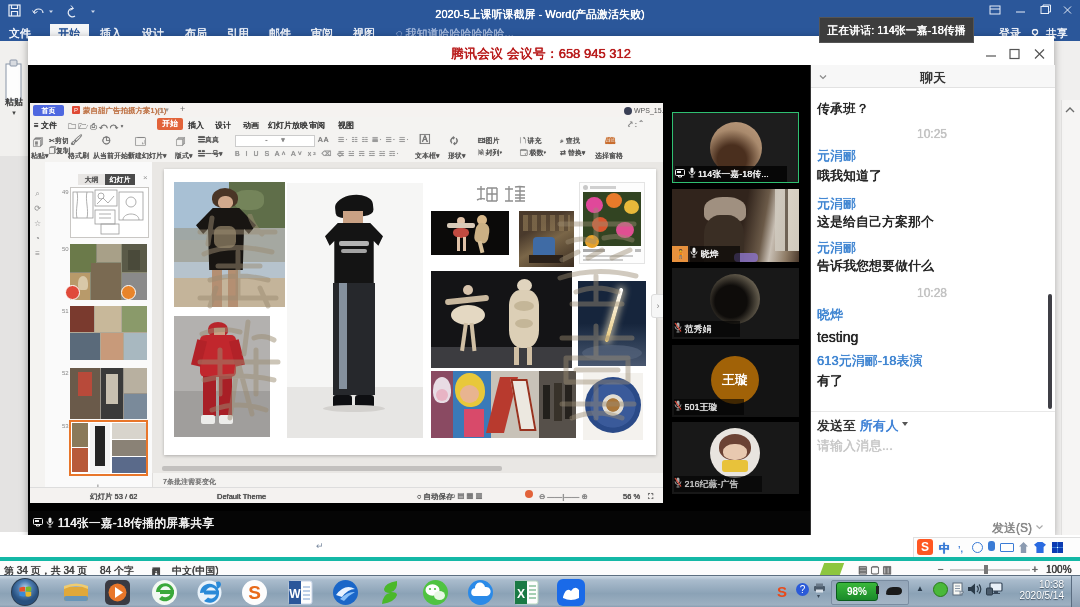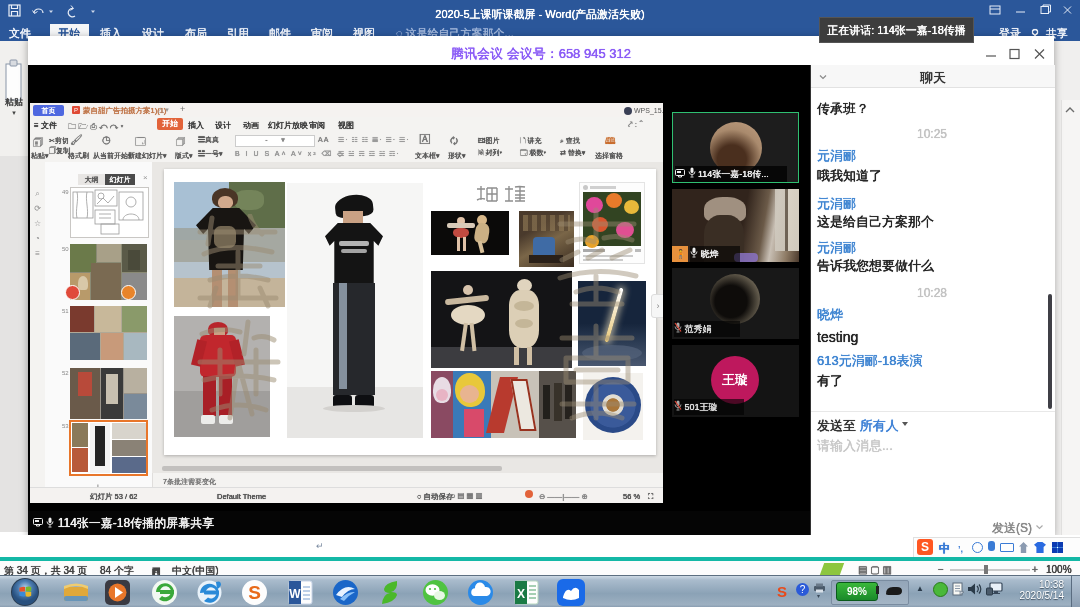--- a/index.html
+++ b/index.html
@@ -42,21 +42,21 @@
 <div class="ab cjk" style="left:0;top:26px;width:1080px;height:13px;font-size:11px;color:#eef2f9;">
  <span class="ab" style="left:9px;">文件</span>
  <span class="ab" style="left:58px;color:#2b579a;">开始</span>
  <span class="ab" style="left:100px;">插入</span>
  <span class="ab" style="left:142px;">设计</span>
  <span class="ab" style="left:185px;">布局</span>
  <span class="ab" style="left:227px;">引用</span>
  <span class="ab" style="left:269px;">邮件</span>
  <span class="ab" style="left:311px;">审阅</span>
  <span class="ab" style="left:353px;">视图</span>
- <span class="ab" style="left:396px;color:#9db3d8;">◌ 这是给自己方案那个...</span>
+ <span class="ab" style="left:396px;color:#9db3d8;">◌ 我知道哈哈哈哈哈哈...</span>
  <span class="ab" style="left:999px;">登录</span>
  <span class="ab" style="left:1031px;font-family:Liberation Mono, monospace;">⚲ 共享</span>
 </div>
 
 <div class="ab" style="left:0;top:41px;width:28px;height:115px;background:#f1f0ee;"></div>
 <div class="ab" style="left:3px;top:58px;width:22px;height:60px;">
  <svg width="22" height="46" viewBox="0 0 22 46">
   <rect x="3" y="6" width="15" height="36" fill="#fdfdfd" stroke="#8a96a8"></rect>
   <rect x="7" y="2" width="7" height="6" rx="1" fill="#d8dbe0" stroke="#8a96a8"></rect>
  </svg>
@@ -64,21 +64,21 @@
  <div style="font-size:7px;color:#444;text-align:center;">▾</div>
 </div>
 <div class="ab" style="left:0;top:156px;width:28px;height:376px;background:#e4e3e2;"></div>
 <div class="ab" style="left:1054px;top:41px;width:26px;height:516px;background:#f0efee;"></div>
 <div class="ab" style="left:1061px;top:100px;width:19px;height:457px;background:#f6f5f4;border-left:1px solid #e3e2e1;"></div>
 <svg class="ab" style="left:1064px;top:105px;" width="12" height="10" viewBox="0 0 12 10">
     <path d="M2 7 L6 3 L10 7" stroke="#6d6d6d" stroke-width="1.4" fill="none"></path>
   </svg>
 
 <div class="ab" id="meet" style="left:28px;top:36px;width:1026px;height:499px;background:#fff;box-shadow:0 2px 8px rgba(0,0,0,.35);"></div>
-<div class="ab cjk" style="left:28px;top:45px;width:1026px;text-align:center;font-size:13px;color:#8b5cf6;">腾讯会议 会议号：658 945 312</div>
+<div class="ab cjk" style="left:28px;top:45px;width:1026px;text-align:center;font-size:13px;color:#b91c1c;">腾讯会议 会议号：658 945 312</div>
 <div class="ab" style="left:984px;top:46px;width:66px;height:12px;">
  <svg width="66" height="12" viewBox="0 0 66 12">
   <g stroke="#555" fill="none" stroke-width="1.2">
    <path d="M2 8h10"></path>
         <rect x="26" y="1.5" width="9" height="9"></rect>
         <path d="M51 1.5l9 9M60 1.5l-9 9"></path>
   </g>
  </svg>
 </div>
 
@@ -411,28 +411,39 @@
  <div class="ab" style="left:9px;top:203px;width:127px;height:71px;background:#181818;">
   <div class="ab" style="left:38px;top:6px;width:50px;height:50px;border-radius:50%;background:radial-gradient(circle at 42% 55%,#0e0c0a 0 40%,#6b6353 75%,#99906f 100%);"></div>
   <div class="ab cjk" style="left:2px;top:53px;width:66px;height:16px;background:rgba(0,0,0,.6);color:#ddd;font-size:9px;line-height:16px;"><svg width="8" height="11" viewBox="0 0 8 11" style="vertical-align:-1px;">
           <rect x="2.5" y="0.5" width="3" height="5.5" rx="1.5" fill="#aaa"></rect>
           <path d="M1 4.5 a3 3 0 0 0 6 0 M4 7.5 v2 M2.5 10 h3" stroke="#aaa" stroke-width="0.9" fill="none"></path>
           <path d="M1 1 L7 9.5" stroke="#e04a3a" stroke-width="1.2"></path>
         </svg> 范秀娟</div>
  </div>
 
  <div class="ab" style="left:9px;top:280px;width:127px;height:72px;background:#141414;">
-  <div class="ab cjk" style="left:39px;top:11px;width:48px;height:48px;border-radius:50%;background:#be185d;color:#fff;font-size:13px;text-align:center;line-height:48px;">王璇</div>
+  <div class="ab cjk" style="left:39px;top:11px;width:48px;height:48px;border-radius:50%;background:#a16207;color:#fff;font-size:13px;text-align:center;line-height:48px;">王璇</div>
   <div class="ab cjk" style="left:2px;top:54px;width:70px;height:16px;background:rgba(0,0,0,.6);color:#ddd;font-size:9px;line-height:16px;"><svg width="8" height="11" viewBox="0 0 8 11" style="vertical-align:-1px;">
           <rect x="2.5" y="0.5" width="3" height="5.5" rx="1.5" fill="#aaa"></rect>
           <path d="M1 4.5 a3 3 0 0 0 6 0 M4 7.5 v2 M2.5 10 h3" stroke="#aaa" stroke-width="0.9" fill="none"></path>
           <path d="M1 1 L7 9.5" stroke="#e04a3a" stroke-width="1.2"></path>
         </svg> 501王璇</div>
  </div>
 
+ <div class="ab" style="left:9px;top:357px;width:127px;height:72px;background:#181818;">
+  <div class="ab" style="left:38px;top:6px;width:50px;height:50px;border-radius:50%;background:#e8e4df;"></div>
+  <div class="ab" style="left:47px;top:12px;width:32px;height:26px;border-radius:50% 50% 44% 44%;background:#6b4234;"></div>
+  <div class="ab" style="left:51px;top:22px;width:24px;height:16px;border-radius:46%;background:#e8c9b0;"></div>
+  <div class="ab" style="left:50px;top:38px;width:26px;height:12px;background:#e8c23a;border-radius:3px;"></div>
+  <div class="ab cjk" style="left:2px;top:54px;width:88px;height:16px;background:rgba(0,0,0,.55);color:#bbb;font-size:9px;line-height:16px;"><svg width="8" height="11" viewBox="0 0 8 11" style="vertical-align:-1px;">
+          <rect x="2.5" y="0.5" width="3" height="5.5" rx="1.5" fill="#aaa"></rect>
+          <path d="M1 4.5 a3 3 0 0 0 6 0 M4 7.5 v2 M2.5 10 h3" stroke="#aaa" stroke-width="0.9" fill="none"></path>
+          <path d="M1 1 L7 9.5" stroke="#e04a3a" stroke-width="1.2"></path>
+        </svg> 216纪薇-广告</div>
+ </div>
 </div>
 
 <div class="ab" id="chat" style="left:810px;top:65px;width:244px;height:470px;background:#fff;border-left:1px solid #333;">
  <div class="ab" style="left:0;top:0;width:244px;height:22px;background:#f7f7f7;border-bottom:1px solid #e2e2e2;">
   <svg class="ab" style="left:7px;top:8px;" width="10" height="8" viewBox="0 0 10 8">
         <path d="M2 2.5 L5 5.5 L8 2.5" stroke="#8a8a8a" stroke-width="1.2" fill="none"></path>
       </svg>
   <span class="ab cjk" style="left:0;top:4px;width:244px;text-align:center;font-size:13px;color:#333;">聊天</span>
  </div>
  <div class="ab cjk" id="msgs" style="left:6px;top:22px;width:230px;font-size:13px;color:#262626;">

